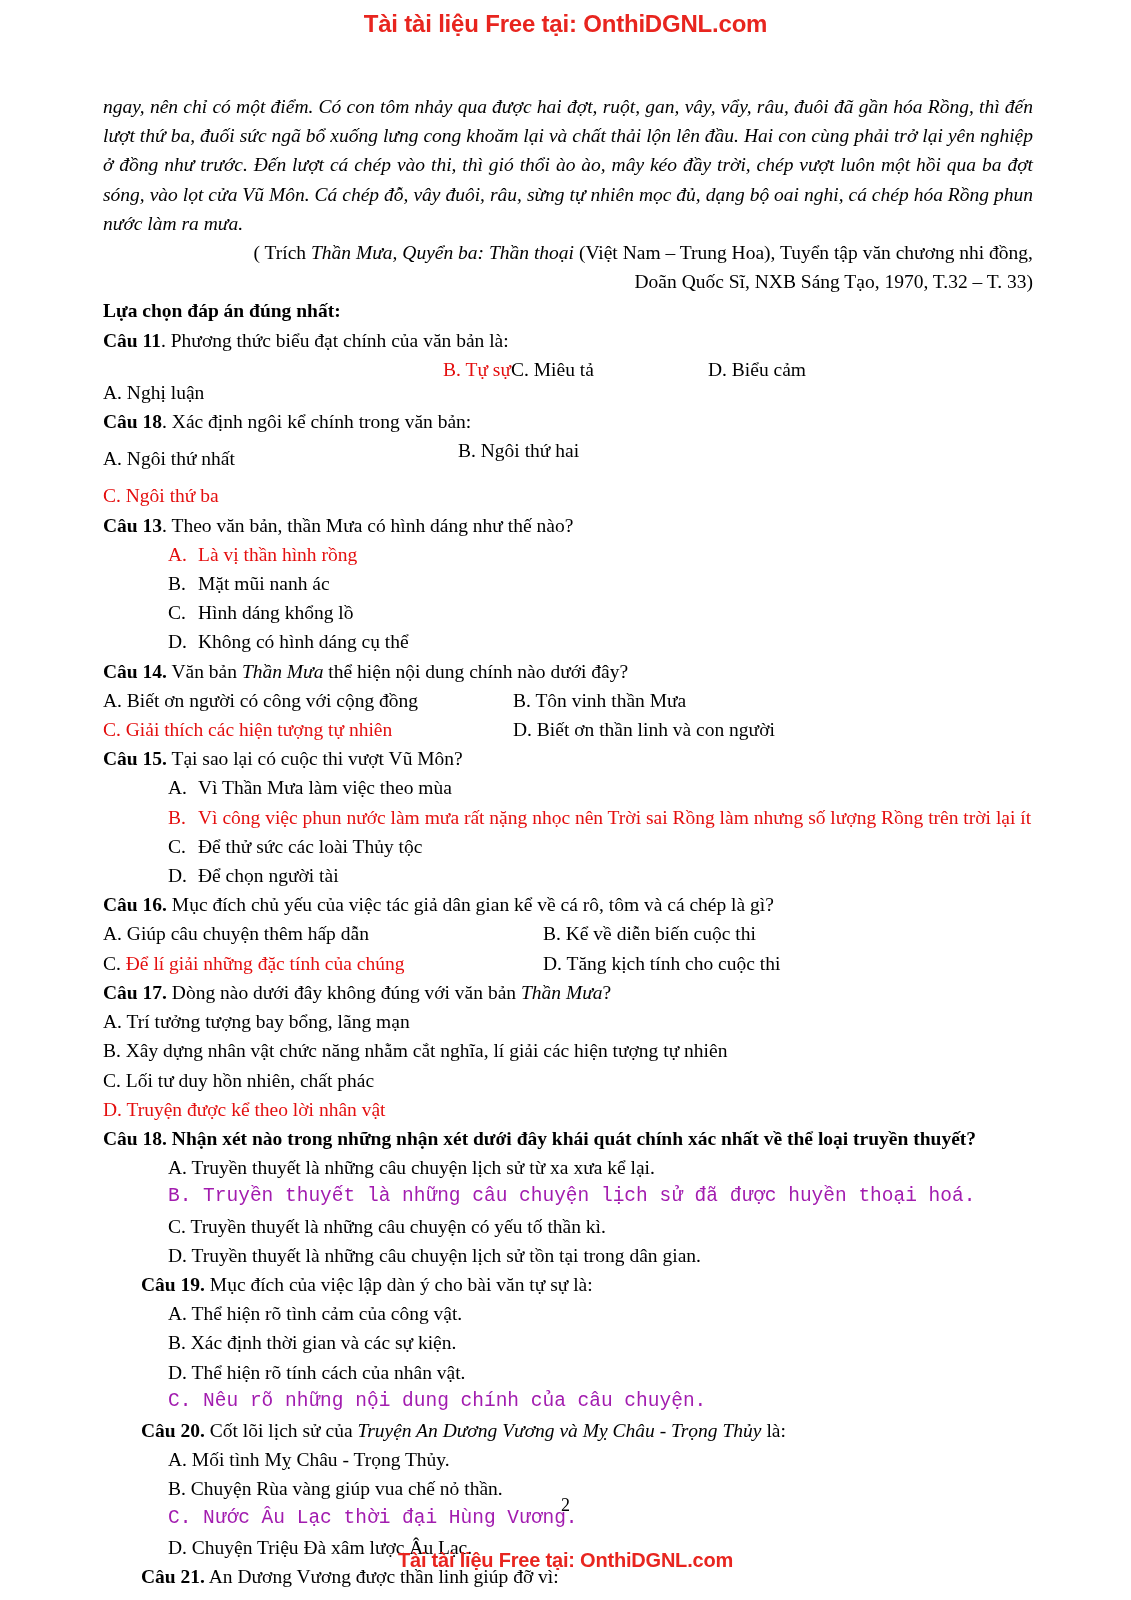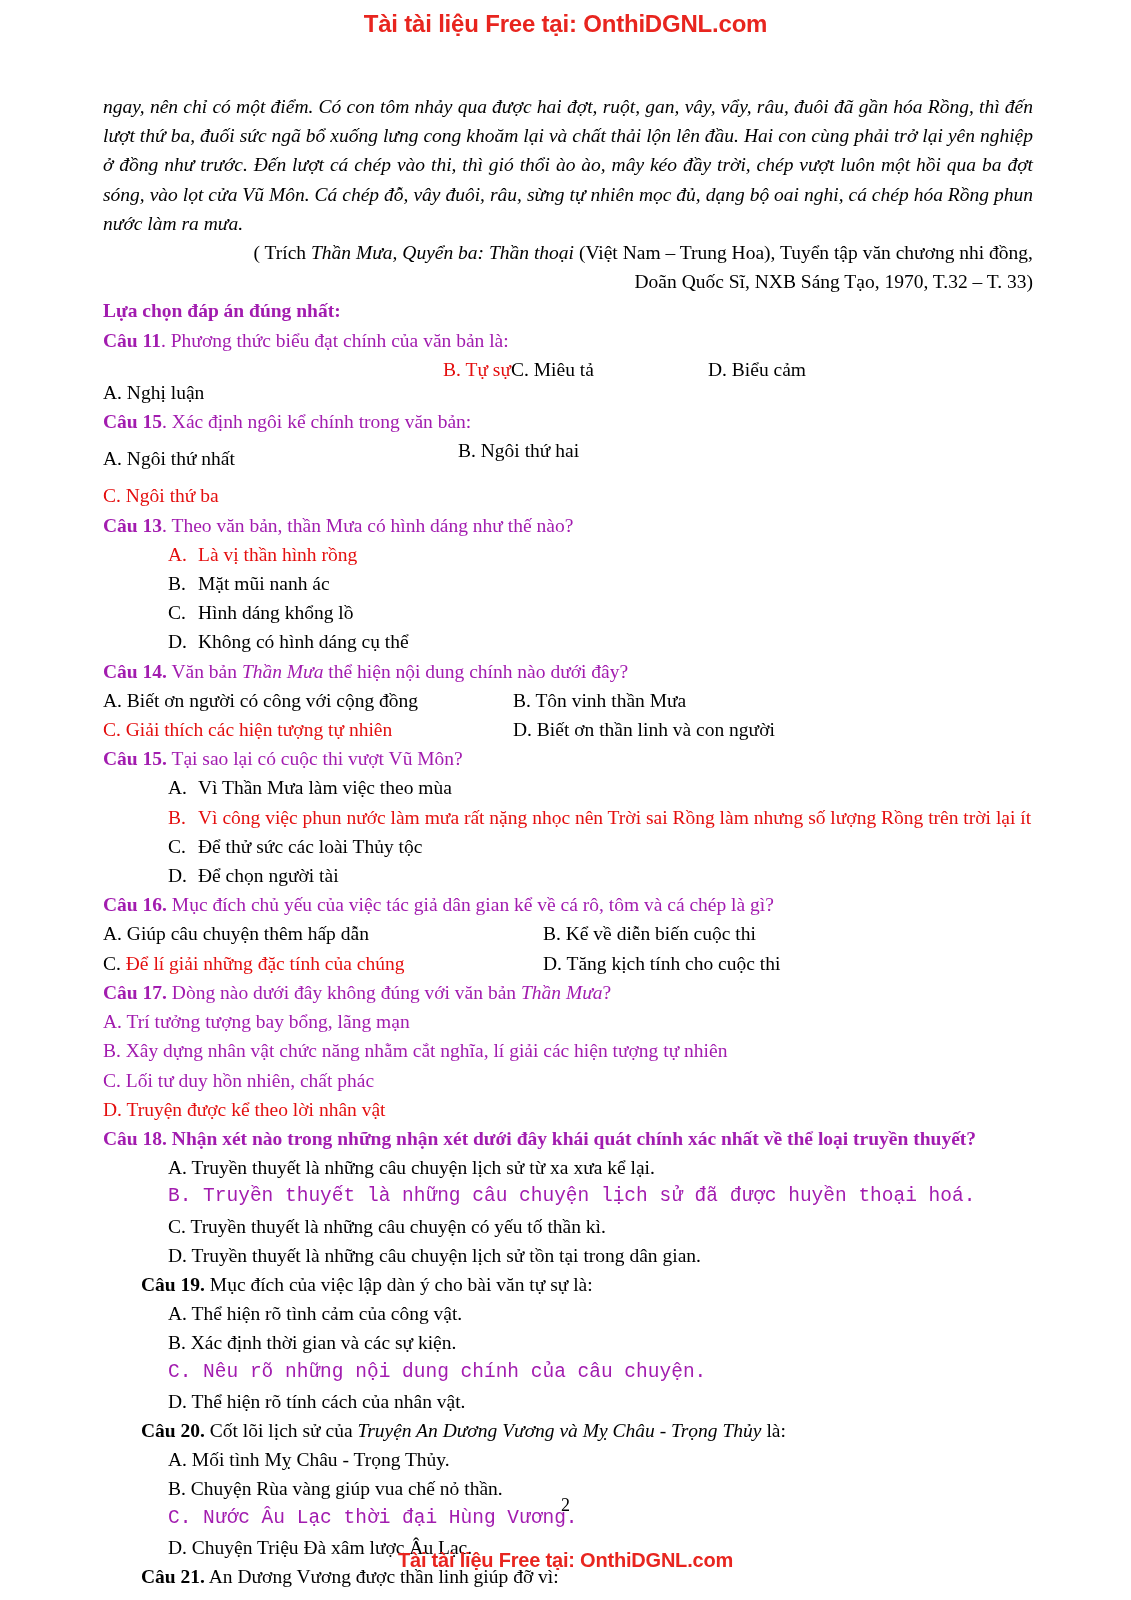--- a/index.html
+++ b/index.html
@@ -54,21 +54,21 @@
     position: absolute;
     left: 103px;
     top: 92px;
     width: 930px;
   }
 
   .line {
     font-size: 19.5px;
     line-height: 29.2px;
     white-space: nowrap;
-    color: #a21caf;
+    color: #000000;
   }
   .line.wrap { white-space: normal; }
 
   .passage {
     font-style: italic;
     font-size: 19.5px;
     line-height: 29.2px;
     text-align: justify;
     margin: 0;
   }
@@ -144,21 +144,21 @@
       <b>Câu 11</b><span>. </span><span>Phương thức biểu đạt chính của văn bản là:</span>
     </div>
     <div class="optrow">
       <span class="c11-a">A. Nghị luận</span>
       <span class="c11-b red">B. Tự sự</span>
       <span class="c11-c">C. Miêu tả</span>
       <span>D. Biểu cảm</span>
     </div>
 
     <div class="line">
-      <b>Câu 15</b><span>. </span><span>Xác định ngôi kể chính trong văn bản:</span>
+      <b>Câu 18</b><span>. </span><span>Xác định ngôi kể chính trong văn bản:</span>
     </div>
     <div class="optrow">
       <span class="c12-a">A. Ngôi thứ nhất</span>
       <span>B. Ngôi thứ hai</span>
     </div>
     <div class="optrow">
       <span class="c12-a red">C. Ngôi thứ ba</span>
     </div>
 
     <div class="line">
@@ -239,22 +239,22 @@
     <div class="opt-ind">A. Truyền thuyết là những câu chuyện lịch sử từ xa xưa kể lại.</div>
     <div class="opt-ind blue">B. Truyền thuyết là những câu chuyện lịch sử đã được huyền thoại hoá.</div>
     <div class="opt-ind">C. Truyền thuyết là những câu chuyện có yếu tố thần kì.</div>
     <div class="opt-ind">D. Truyền thuyết là những câu chuyện lịch sử tồn tại trong dân gian.</div>
 
     <div class="q-ind">
       <b>Câu 19.</b><span> </span><span>Mục đích của việc lập dàn ý cho bài văn tự sự là:</span>
     </div>
     <div class="opt-ind">A. Thể hiện rõ tình cảm của công vật.</div>
     <div class="opt-ind">B. Xác định thời gian và các sự kiện.</div>
+    <div class="opt-ind">D. Thể hiện rõ tính cách của nhân vật.</div>
     <div class="opt-ind blue">C. Nêu rõ những nội dung chính của câu chuyện.</div>
-    <div class="opt-ind">D. Thể hiện rõ tính cách của nhân vật.</div>
 
     <div class="q-ind">
       <b>Câu 20.</b><span> </span><span>Cốt lõi lịch sử của </span><span class="it">Truyện An Dương Vương và Mỵ Châu - Trọng Thủy</span><span> là:</span>
     </div>
     <div class="opt-ind">A. Mối tình Mỵ Châu - Trọng Thủy.</div>
     <div class="opt-ind">B. Chuyện Rùa vàng giúp vua chế nỏ thần.</div>
     <div class="opt-ind blue">C. Nước Âu Lạc thời đại Hùng Vương.</div>
     <div class="opt-ind">D. Chuyện Triệu Đà xâm lược Âu Lạc.</div>
 
     <div class="q-ind">

